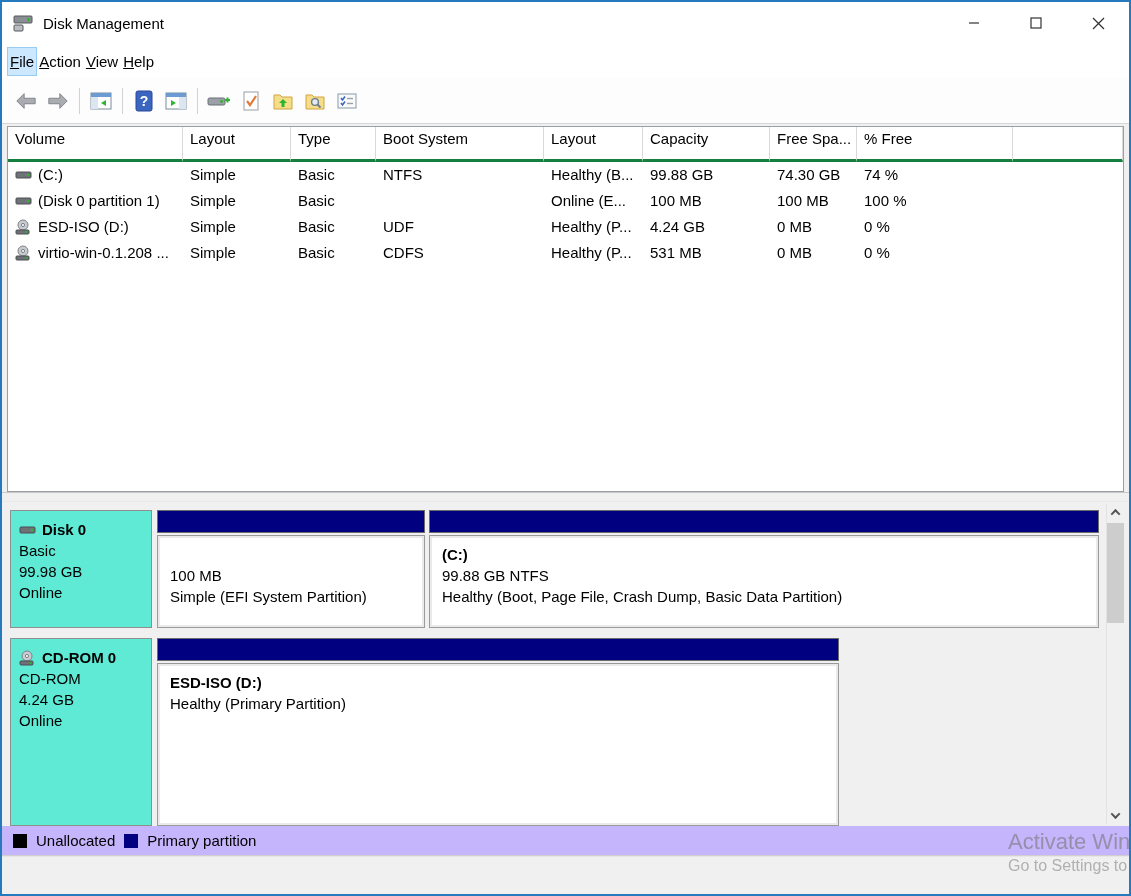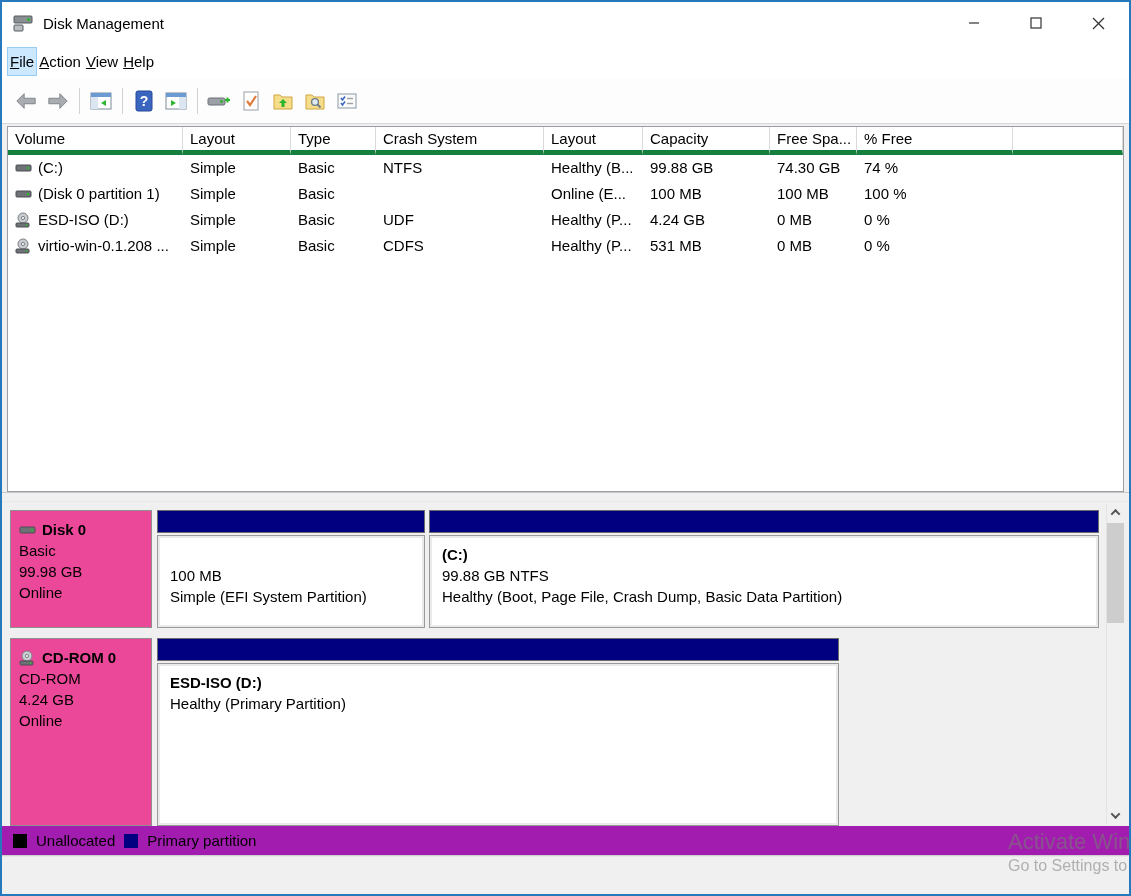--- a/index.html
+++ b/index.html
@@ -46,41 +46,41 @@
   .tb-sep { width:1px; height:26px; background:#d2d2d2; margin:0 5px; }
   
   .volume-pane-wrap { padding: 2px 5px 0 5px; flex: 0 0 368px; }
   .volume-pane {
     height: 100%; background:#fff;
     border: 1px solid #9a9fa5;
     overflow: hidden;
   }
   .vt-grid { display:grid; grid-template-columns: 175px 108px 85px 168px 99px 127px 87px 156px 1fr; }
   .vt-header .vt-cell {
-    height: 28px; line-height: 24px;
+    height: 35px; line-height: 24px;
     border-right: 1px solid #d9d9d9;
-    border-bottom: 5px solid #15803d;
+    border-bottom: 3px solid #15803d;
     padding-left: 7px;
     white-space: nowrap; overflow: hidden;
   }
   .vt-row .vt-cell {
     height: 26px; line-height: 26px;
     padding-left: 7px;
     white-space: nowrap; overflow: hidden;
   }
   .vt-volcell { display:flex; align-items:center; gap:5px; }
   .vol-ico { flex: 0 0 auto; width: 18px; height: 16px; }
   
   .splitter { flex: 0 0 10px; border-top:1px solid #c8c8c8; border-bottom:1px solid #e9e9e9; background:#f0f0f0; }
   
   .graph-pane { flex: 1 1 auto; position: relative; background:#f0f0f0; overflow:hidden; }
   .disk-row { display:flex; margin: 8px 30px 0 8px; }
   .disk-row.cd { margin-top: 10px; }
   .disk-label {
-    flex: 0 0 142px; border: 1px solid #8f8f8f; background:#ec4899;
+    flex: 0 0 142px; border: 1px solid #8f8f8f; background:#5eead4;
     padding: 8px 6px 6px 8px; line-height: 21px;
   }
   .disk-name { font-weight: bold; display:flex; align-items:center; gap:5px; }
   .partition-strip { flex: 1 1 auto; margin-left: 5px; display:flex; gap:4px; }
   .part-cell { display:flex; flex-direction:column; }
   .part-band { height: 23px; background:#000080; border:1px solid #6b6b6b; }
   .part-body {
     flex:1; background:#fff; margin-top:2px;
     border:1px solid #9a9a9a; box-shadow: inset 0 0 0 2px #eaeaea;
     padding: 8px 12px; line-height: 21px;
@@ -99,21 +99,21 @@
     display:flex; flex-direction:column; align-items:center;
   }
   .vs-arrow { height:17px; width:17px; display:flex; align-items:center; justify-content:center; }
   .chev { width:7px; height:7px; border-left:2px solid #555; border-top:2px solid #555; }
   .chev.up { transform: rotate(45deg) translate(1px,1px); }
   .chev.down { transform: rotate(225deg) translate(1px,1px); }
   .vs-thumb { width:17px; height:100px; background:#cdcdcd; margin-top:2px; }
   .vs-space { flex:1; }
   
   .legend-bar {
-    flex: 0 0 30px; background:#a21caf;
+    flex: 0 0 30px; background:#c4b5fd;
     border-bottom: 1px solid #cfcfcf;
     display:flex; align-items:center; padding-left: 11px; gap: 9px;
   }
   .legend-item { display:flex; align-items:center; gap:9px; }
   .legend-swatch { width:14px; height:14px; }
   .sw-unalloc { background:#000000; }
   .sw-primary { background:#000080; }
   
   .status-bar { flex: 0 0 38px; background:#f0f0f0; border-top:1px solid #e6e6e6; }
   
@@ -237,21 +237,21 @@
         </svg>
     </div>
   </div>
 
   <div class="volume-pane-wrap">
     <div class="volume-pane">
       <div class="vt-grid vt-header">
         <div class="vt-cell">Volume</div>
         <div class="vt-cell">Layout</div>
         <div class="vt-cell">Type</div>
-        <div class="vt-cell">Crash System</div>
+        <div class="vt-cell">Boot System</div>
         <div class="vt-cell">Layout</div>
         <div class="vt-cell">Capacity</div>
         <div class="vt-cell">Free Spa...</div>
         <div class="vt-cell">% Free</div>
         <div class="vt-cell"></div>
       </div>
 
       <div class="vt-grid vt-row">
         <div class="vt-cell vt-volcell">
           <svg class="vol-ico" viewBox="0 0 18 16">

